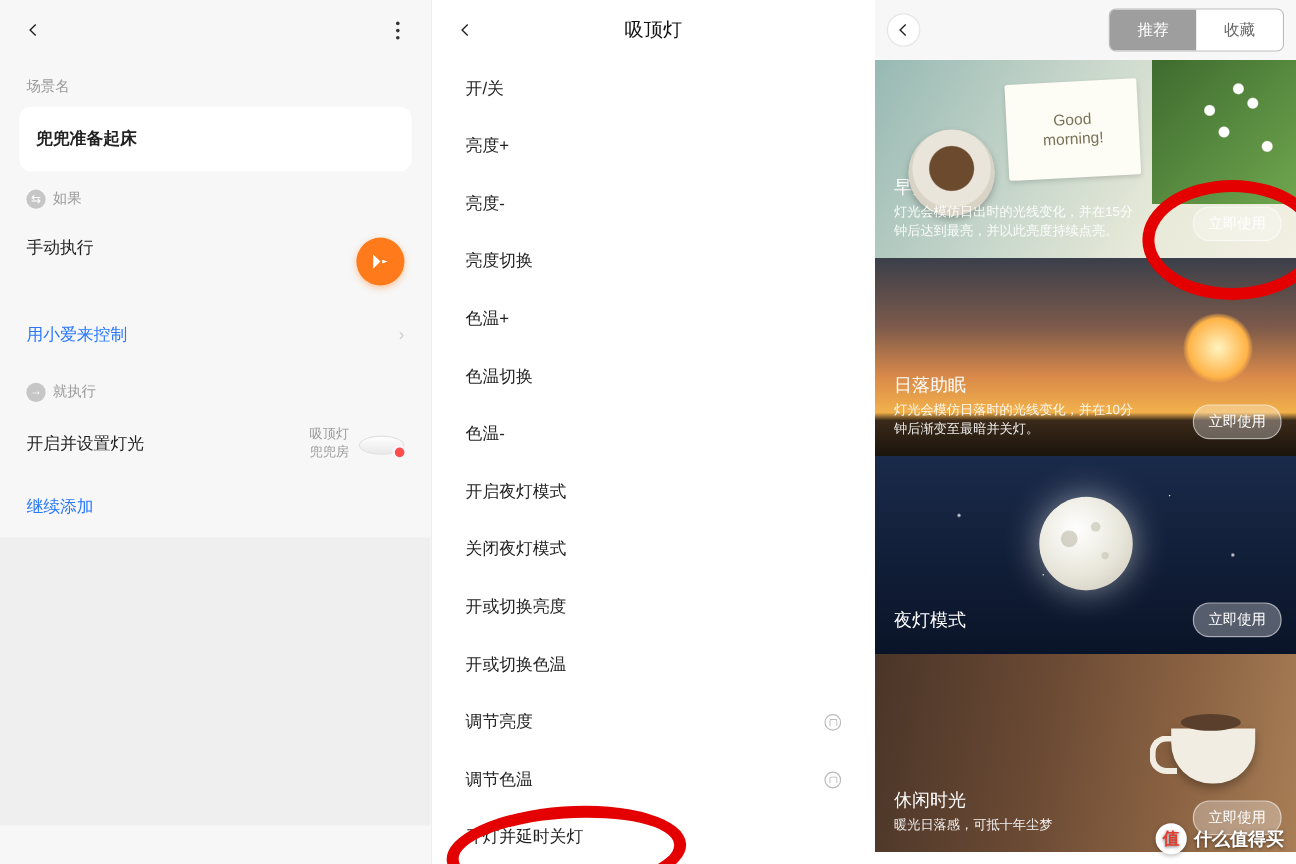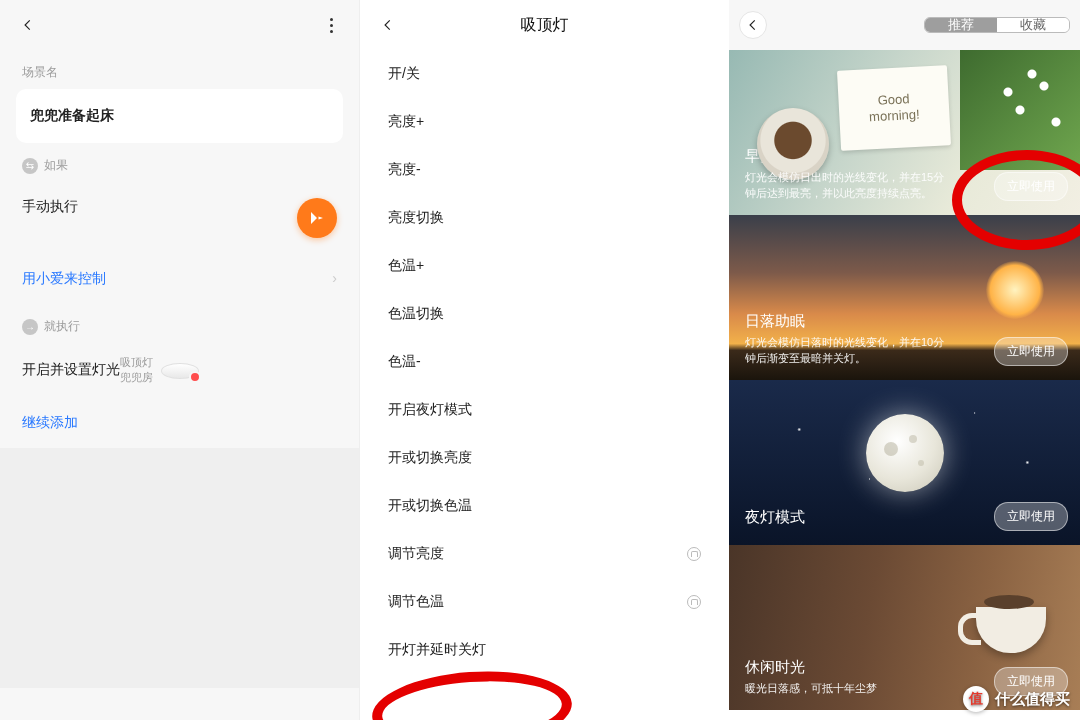--- a/index.html
+++ b/index.html
@@ -23,21 +23,21 @@
 .scene-card{margin:0 16px;background:#fff;border-radius:10px;padding:18px 14px;font-size:14px;font-weight:700;color:#222}
 
 .row{background:#fff;padding:16px 22px;display:flex;align-items:flex-start;justify-content:space-between;font-size:14px;color:#222;border-bottom:1px solid #f2f2f2}
 .row.link{color:#2878ff}
 .row .chev{color:#ccc;font-size:14px}
 .p1 .row{background:transparent;border-bottom:none}
 
 .orange-fab{width:40px;height:40px;border-radius:50%;background:#ff7a1a;display:flex;align-items:center;justify-content:center;box-shadow:0 2px 6px rgba(255,122,26,.4)}
 .orange-fab svg{width:18px;height:18px;fill:#fff}
 
-.device-row{display:flex;align-items:center;justify-content:flex-start;padding:12px 22px;background:transparent}
+.device-row{display:flex;align-items:center;justify-content:space-between;padding:12px 22px;background:transparent}
 .device-row .left{font-size:14px;color:#222}
 .device-row .right{display:flex;align-items:center;gap:8px}
 .device-meta{display:flex;flex-direction:column;align-items:flex-end;font-size:11px;color:#9b9b9b;line-height:1.4}
 .lamp{width:38px;height:22px;position:relative}
 .lamp .disc{width:38px;height:16px;border-radius:50%;background:linear-gradient(#fff,#e8e8e8);border:1px solid #e0e0e0;position:absolute;bottom:2px}
 .lamp .badge{position:absolute;right:-2px;bottom:-2px;width:12px;height:12px;border-radius:50%;background:#ff4d4d;border:2px solid #f7f7f7}
 
 .addmore{color:#2878ff;font-size:14px;padding:16px 22px;cursor:pointer}
 
 .p2 .topbar{justify-content:flex-start;gap:0}
@@ -46,21 +46,21 @@
 .item{padding:15px 28px;font-size:14px;color:#222;display:flex;align-items:center;justify-content:space-between;cursor:pointer}
 .item .lock{width:14px;height:14px;border-radius:50%;border:1px solid #bbb;display:flex;align-items:center;justify-content:center}
 .item .lock::after{content:"";width:5px;height:5px;border:1px solid #bbb;border-radius:2px 2px 0 0;border-bottom:none}
 
 .circle-mark{position:absolute;border:10px solid #e40000;border-radius:50%/50%;pointer-events:none}
 .cm1{left:372px;top:672px;width:200px;height:76px;transform:rotate(-4deg)}
 .cm2{left:952px;top:150px;width:150px;height:100px}
 
 .p3 .topbar{background:#f7f7f7;padding:0 10px}
 .p3 .back{background:#fff;border-radius:50%;border:1px solid #e5e5e5;width:28px;height:28px}
-.seg{margin-left:20px;display:flex;border:1px solid #bbb;border-radius:6px;overflow:hidden;height:16px}
+.seg{margin-left:20px;display:flex;border:1px solid #bbb;border-radius:6px;overflow:hidden;height:36px}
 .seg div{width:72px;display:flex;align-items:center;justify-content:center;font-size:13px;cursor:pointer}
 .seg .on{background:#9e9e9e;color:#fff}
 .seg .off{background:#fff;color:#666}
 
 .cards{height:670px;overflow:hidden}
 .card{height:165px;position:relative;color:#fff;padding:14px 16px;display:flex;flex-direction:column;justify-content:flex-end}
 .card h4{font-size:15px;font-weight:500;margin-bottom:4px}
 .card p{font-size:11px;line-height:1.4;opacity:.92;max-width:210px}
 .usebtn{position:absolute;right:12px;bottom:14px;background:rgba(255,255,255,.3);border:1px solid rgba(255,255,255,.5);color:#fff;font-size:12px;padding:5px 12px;border-radius:14px;cursor:pointer}
 
@@ -170,20 +170,23 @@
         <div class="item">
           <span>色温切换</span>
         </div>
         <div class="item">
           <span>色温-</span>
         </div>
         <div class="item">
           <span>开启夜灯模式</span>
         </div>
         <div class="item">
+          <span>关闭夜灯模式</span>
+        </div>
+        <div class="item">
           <span>开或切换亮度</span>
         </div>
         <div class="item">
           <span>开或切换色温</span>
         </div>
         <div class="item">
           <span>调节亮度</span>
           <span class="lock"></span>
         </div>
         <div class="item">

